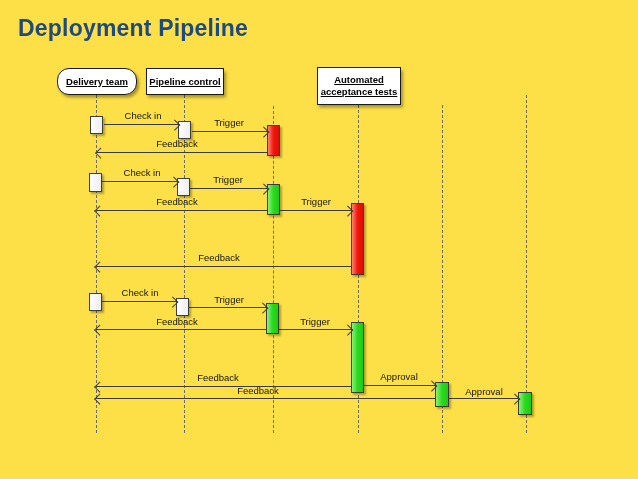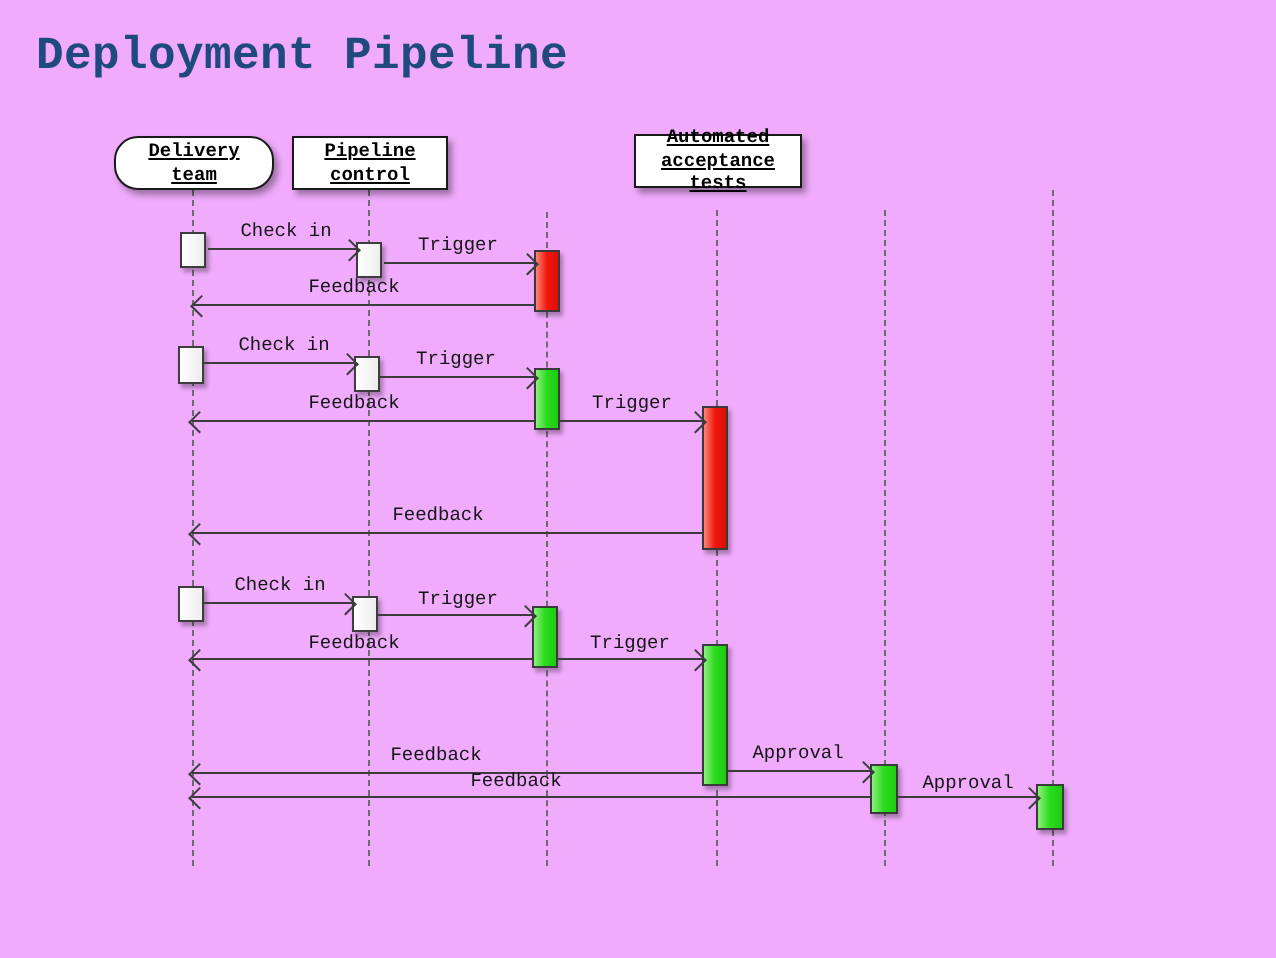--- a/index.html
+++ b/index.html
@@ -1,18 +1,18 @@
 <!DOCTYPE html>
 <html><head>
 <meta charset="utf-8">
 <style>
   html,body{margin:0;padding:0;background:#fff;}
   #slide{
-    position:relative;width:638px;height:479px;background:#f0abfc;overflow:hidden;
-    font-family:Liberation Mono, monospace;
+    position:relative;width:638px;height:479px;background:#fde047;overflow:hidden;
+    font-family:Liberation Sans, sans-serif;
   }
   #slide-title{
     position:absolute;left:18px;top:15px;
     font-size:23px;font-weight:bold;color:#1F4A7D;letter-spacing:.2px;
   }
   
   .stage{
     position:absolute;background:#fff;border:1.4px solid #1a1a1a;box-sizing:border-box;
     box-shadow:2px 2.5px 3px rgba(0,0,0,.35);
     display:flex;align-items:center;justify-content:center;text-align:center;
@@ -63,21 +63,21 @@
   <div class="lifeline" style="left:358px;top:105px;height:328px;"></div>
   <div class="lifeline" style="left:442px;top:105px;height:328px;"></div>
   <div class="lifeline" style="left:526px;top:95px;height:338px;"></div>
 
   <div class="stage" style="left:57px;top:68px;width:80px;height:27px;border-radius:12px;">
       <span>Delivery team</span>
     </div>
   <div class="stage" style="left:146px;top:68px;width:78px;height:27px;">
       <span>Pipeline control</span>
     </div>
-  <div class="stage" style="left:317px;top:67px;width:84px;height:27px;">
+  <div class="stage" style="left:317px;top:67px;width:84px;height:38px;">
       <span>Automated acceptance tests</span>
     </div>
 
   <div class="activation" style="left:90px;top:116px;width:13px;height:18px;"></div>
   <div class="activation" style="left:178px;top:121px;width:13px;height:18px;"></div>
   <div class="activation" style="left:89px;top:173px;width:13px;height:19px;"></div>
   <div class="activation" style="left:177px;top:178px;width:13px;height:18px;"></div>
   <div class="activation" style="left:89px;top:293px;width:13px;height:18px;"></div>
   <div class="activation" style="left:176px;top:298px;width:13px;height:18px;"></div>
 

